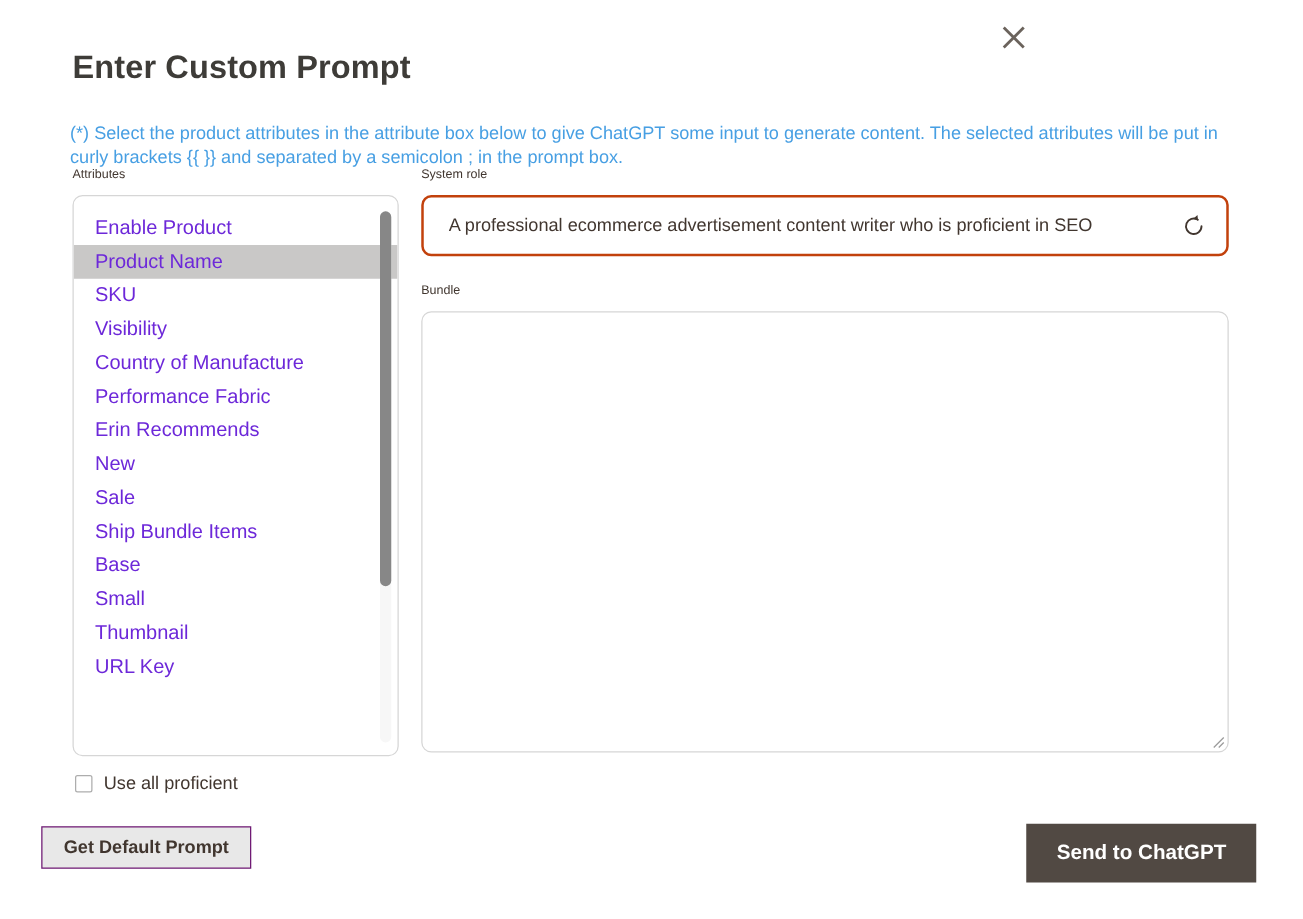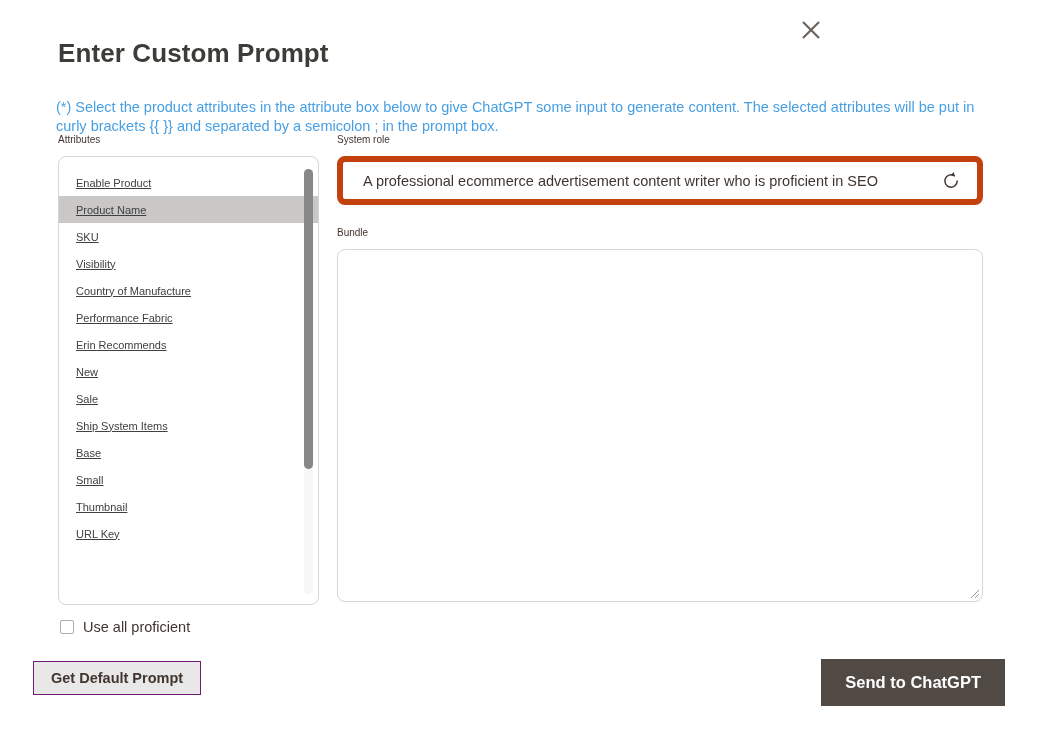--- a/index.html
+++ b/index.html
@@ -91,27 +91,26 @@
     background: #ffffff;
     overflow: hidden;
   }
   .attr-scroll {
     position: absolute;
     inset: 0;
     padding: 12px 0 0 0;
     overflow: hidden;
   }
   .attr-item {
-    font-size: 11px;
-    color: #404040;
+    font-size: 16px;
+    color: #6d28d9;
     line-height: 18px;
     padding: 4.5px 10px 4.5px 17px;
     white-space: nowrap;
     cursor: pointer;
-    text-decoration: underline;
   }
   .attr-item.selected {
     background: #c9c8c7;
   }
   .attr-item.clipped {
     overflow: hidden;
     height: 5px;
     padding-top: 0;
     padding-bottom: 0;
   }
@@ -158,21 +157,21 @@
     font-size: 14.5px;
     color: #41362f;
     line-height: 16px;
   }
 
   
   .sysrole-wrap {
     position: relative;
     width: 646px;
     height: 49px;
-    border: 6px solid #c2410c;
+    border: 2px solid #c2410c;
     border-radius: 8px;
     background: #fff;
     display: flex;
     align-items: center;
     justify-content: flex-end;
   }
   .sysrole-input {
     border: none;
     outline: none;
     background: transparent;
@@ -294,21 +293,21 @@
       <div class="attr-scroll">
         <div class="attr-item">Enable Product</div>
         <div class="attr-item selected">Product Name</div>
         <div class="attr-item">SKU</div>
         <div class="attr-item">Visibility</div>
         <div class="attr-item">Country of Manufacture</div>
         <div class="attr-item">Performance Fabric</div>
         <div class="attr-item">Erin Recommends</div>
         <div class="attr-item">New</div>
         <div class="attr-item">Sale</div>
-        <div class="attr-item">Ship System Items</div>
+        <div class="attr-item">Ship Bundle Items</div>
         <div class="attr-item">Base</div>
         <div class="attr-item">Small</div>
         <div class="attr-item">Thumbnail</div>
         <div class="attr-item">URL Key</div>
         <div class="attr-item clipped"></div>
       </div>
       <div class="attr-track">
         <div class="attr-thumb" style="top: 0px; height: 300px;"></div>
       </div>
     </div>

